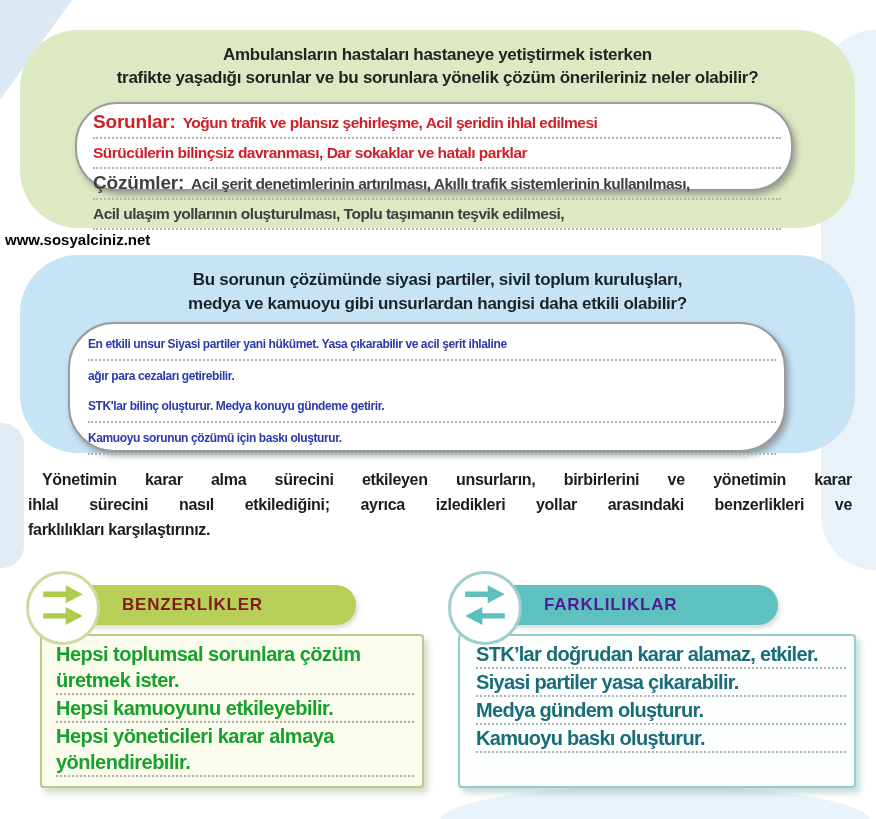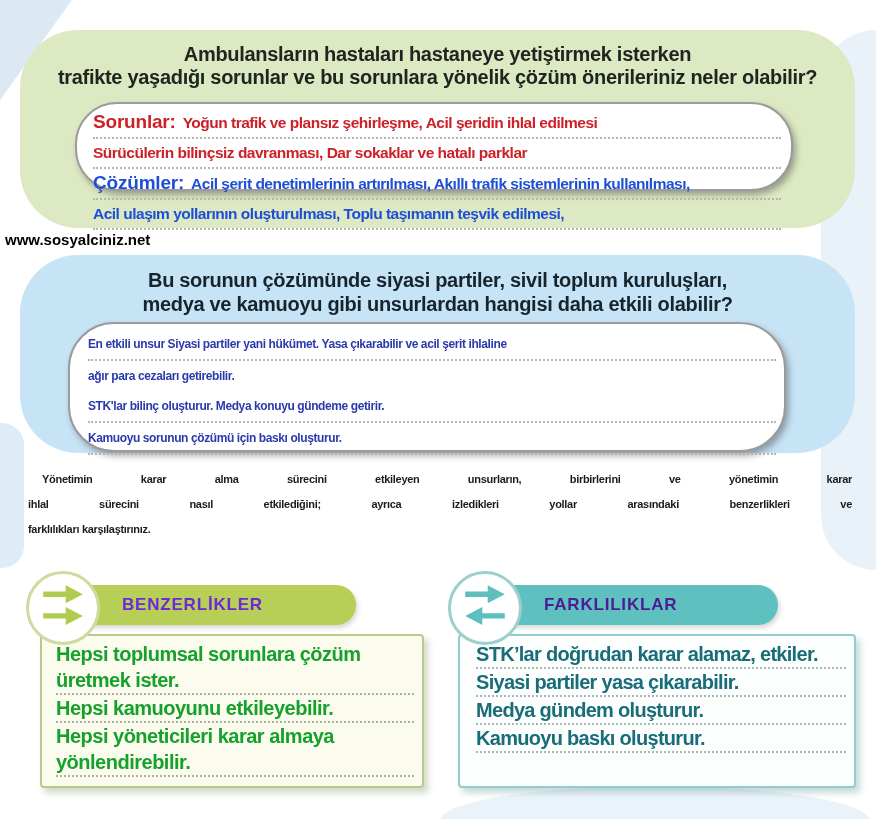--- a/index.html
+++ b/index.html
@@ -13,57 +13,57 @@
   .deco-right{right:0;top:30px;width:55px;height:540px;background:#e9f2f8;
     border-radius:120px 0 0 120px;}
   .deco-left-band{left:0;top:423px;width:24px;height:145px;background:#dfecf6;
     border-radius:0 22px 22px 0;}
   .deco-bottom{left:440px;top:786px;width:430px;height:70px;background:#eaf3fa;
     border-radius:50%;}
 
   
   .qbox{position:absolute;left:20px;width:835px;height:198px;border-radius:58px;
     z-index:1;text-align:center;box-sizing:border-box;padding-top:13px;}
-  .qbox .qline{white-space:nowrap;font-size:20px;letter-spacing:-0.3px;line-height:23px;}
+  .qbox .qline{white-space:nowrap;font-size:17px;letter-spacing:-0.3px;line-height:23px;}
   .qbox-green{top:30px;background:#dde9c3;color:#20251f;}
   .qbox-blue{top:255px;background:#c6e4f6;color:#17242c;}
   .qbox-blue .qline{line-height:24px;}
 
   
   .bubble{position:absolute;background:#ffffff;border:2px solid #9b9b9b;z-index:3;
     box-sizing:border-box;box-shadow:3px 4px 6px rgba(70,70,70,0.45);}
   .bubble1{left:75px;top:102px;width:718px;height:89px;border-radius:42px;
     padding:4px 10px 0 16px;}
   .bubble1 .ln{white-space:nowrap;line-height:28px;font-size:15.5px;letter-spacing:-0.5px;
     border-bottom:2px dotted #b5b5b5;}
   .ln-red{color:#ce2127;}
-  .ln-green{color:#1d4ed8;}
+  .ln-green{color:#404040;}
   .lbl{font-size:19px;letter-spacing:-0.2px;margin-right:7px;}
   .bubble2{left:68px;top:322px;width:718px;height:130px;border-radius:46px;
     padding:5px 8px 0 18px;color:#2a3aad;}
   .bubble2 .ln{white-space:nowrap;line-height:30px;font-size:12px;letter-spacing:-0.4px;}
   .bubble2 .dotted{border-bottom:2px dotted #b5b5b5;}
 
   .watermark{position:absolute;left:5px;top:231px;z-index:2;color:#000;font-size:15px;}
 
   
   .instruction{position:absolute;left:28px;top:467px;width:824px;z-index:2;
-    color:#1c1c1c;font-size:11px;letter-spacing:-0.3px;line-height:25px;}
+    color:#1c1c1c;font-size:16px;letter-spacing:-0.3px;line-height:25px;}
   .instruction .jl{text-align:justify;text-align-last:justify;}
   .instruction .first{text-indent:14px;}
 
   
   .hdr-circle{position:absolute;top:571px;width:74px;height:74px;border-radius:50%;
     background:#fff;z-index:4;box-sizing:border-box;display:flex;align-items:center;
     justify-content:center;}
   .circle-sim{left:26px;border:3px solid #ccdc9e;}
   .circle-dif{left:448px;border:3px solid #9dcfcf;}
   .hdr-bar{position:absolute;top:585px;width:292px;height:40px;border-radius:20px;
     z-index:3;box-sizing:border-box;line-height:40px;padding-left:58px;font-size:17px;
-    letter-spacing:0.8px;color:#6d28d9;box-shadow:2px 3px 4px rgba(100,110,90,0.25);}
+    letter-spacing:0.8px;color:#7f1d1d;box-shadow:2px 3px 4px rgba(100,110,90,0.25);}
   .bar-sim{left:64px;background:#b7cf56;}
   .bar-dif{left:486px;background:#5fc0c0;color:#4c1d95;}
   .cmp-box{position:absolute;top:634px;height:154px;border-radius:4px;z-index:2;
     box-sizing:border-box;padding:5px 8px 0 14px;}
   .box-sim{left:40px;width:384px;background:#fcfcee;border:2px solid #b8cc89;
     box-shadow:4px 5px 6px rgba(130,150,100,0.35);}
   .box-dif{left:458px;width:398px;background:#fdffff;border:2px solid #93cccc;
     box-shadow:4px 5px 6px rgba(90,150,150,0.35);padding-left:16px;}
   .cmp-item{font-size:20px;line-height:26px;border-bottom:2px dotted #a9b3a0;}
   .box-sim .cmp-item{color:#16a02c;letter-spacing:-0.5px;}

